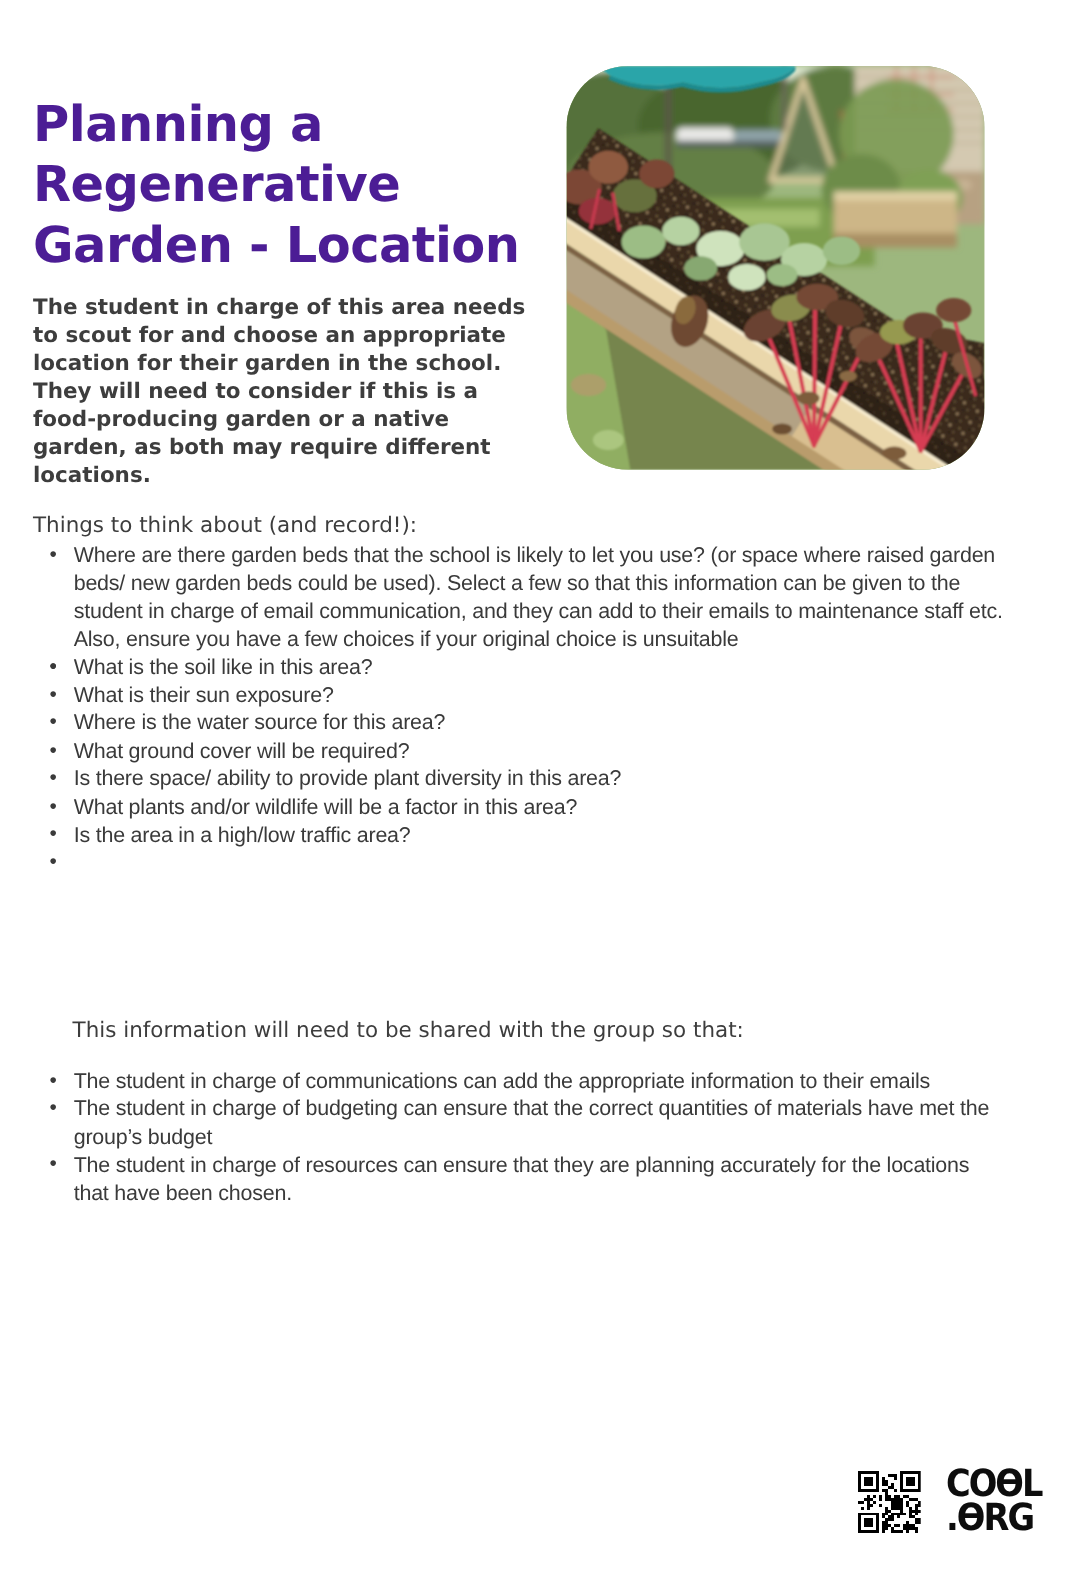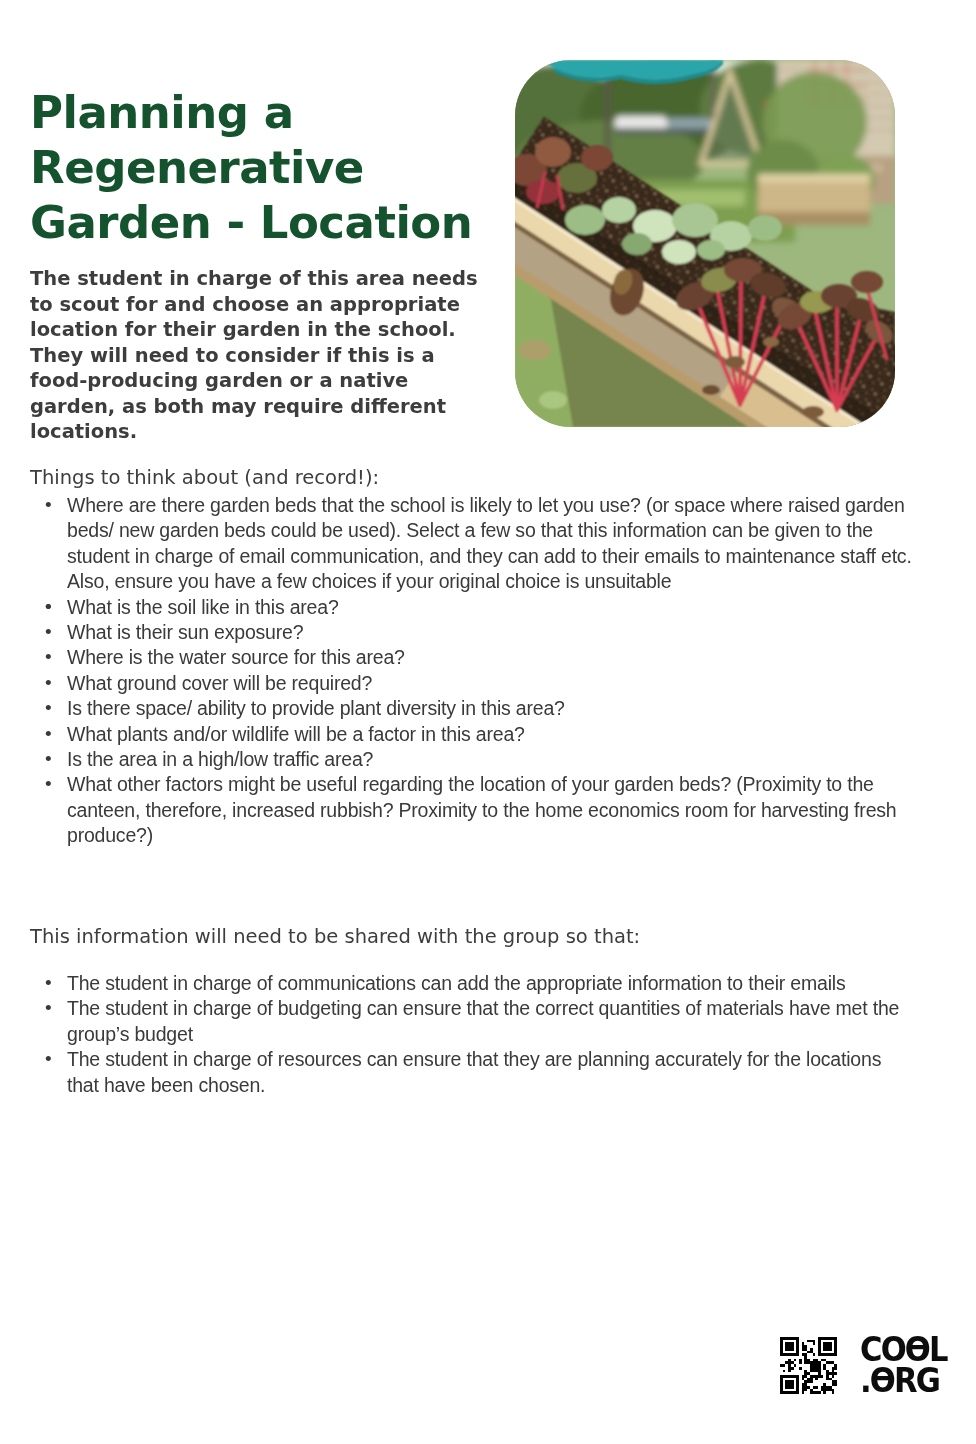--- a/index.html
+++ b/index.html
@@ -7,36 +7,36 @@
     width:976px; height:1444px;
     background:#ffffff;
     font-family:"DejaVu Sans", sans-serif;
     color:#3d3d3d;
     position:relative;
     overflow:hidden;
   }
   .page-title {
     position:absolute; left:30px; top:55px; width:500px;
     font-size:45px; line-height:55px; font-weight:800;
-    color:#14532d; letter-spacing:-0.5px;
+    color:#4c1d95; letter-spacing:-0.5px;
   }
   .photo-frame {
     position:absolute; left:515px; top:60px; width:380px; height:367px;
     border-radius:56px; overflow:hidden; background:#b9c9a0;
   }
   .intro-paragraph {
     position:absolute; left:30px; top:266px; width:464px;
     font-size:19.5px; line-height:25.5px;
   }
   .section-heading {
     position:absolute; left:30px; width:900px;
     font-size:19.5px; line-height:25px;
   }
   .heading-1 { top:445px;margin-top:20px; }
-  .heading-2 { top:924px; }
+  .heading-2 { top:924px;margin-left:36px; }
   ul.bullet-list {
     list-style:none; margin:0; padding:0;
     position:absolute; left:30px; width:884px;
     font-family:"Liberation Sans", sans-serif;
     font-size:19.5px; line-height:25.4px; letter-spacing:-0.2px;
     color:#3a3a3a;
   }
   .list-1 { top:493px; }
   .list-2 { top:971px; }
   ul.bullet-list li { position:relative; padding-left:37px; }
@@ -254,21 +254,20 @@
     <li>
     <span class="bullet">•</span>
     <span class="li-text">What plants and/or wildlife will be a factor in this area?</span>
   </li>
     <li>
     <span class="bullet">•</span>
     <span class="li-text">Is the area in a high/low traffic area?</span>
   </li>
     <li>
     <span class="bullet">•</span>
-    <span class="li-text">What other factors might be useful regarding the location of your garden beds? (Proximity to the canteen, therefore, increased rubbish? Proximity to the home economics room for harvesting fresh produce?)</span>
   </li>
   </ul>
 
 <div class="section-heading heading-2">This information will need to be shared with the group so that:</div>
 
 <ul class="bullet-list list-2">
     <li>
     <span class="bullet">•</span>
     <span class="li-text">The student in charge of communications can add the appropriate information to their emails</span>
   </li>

